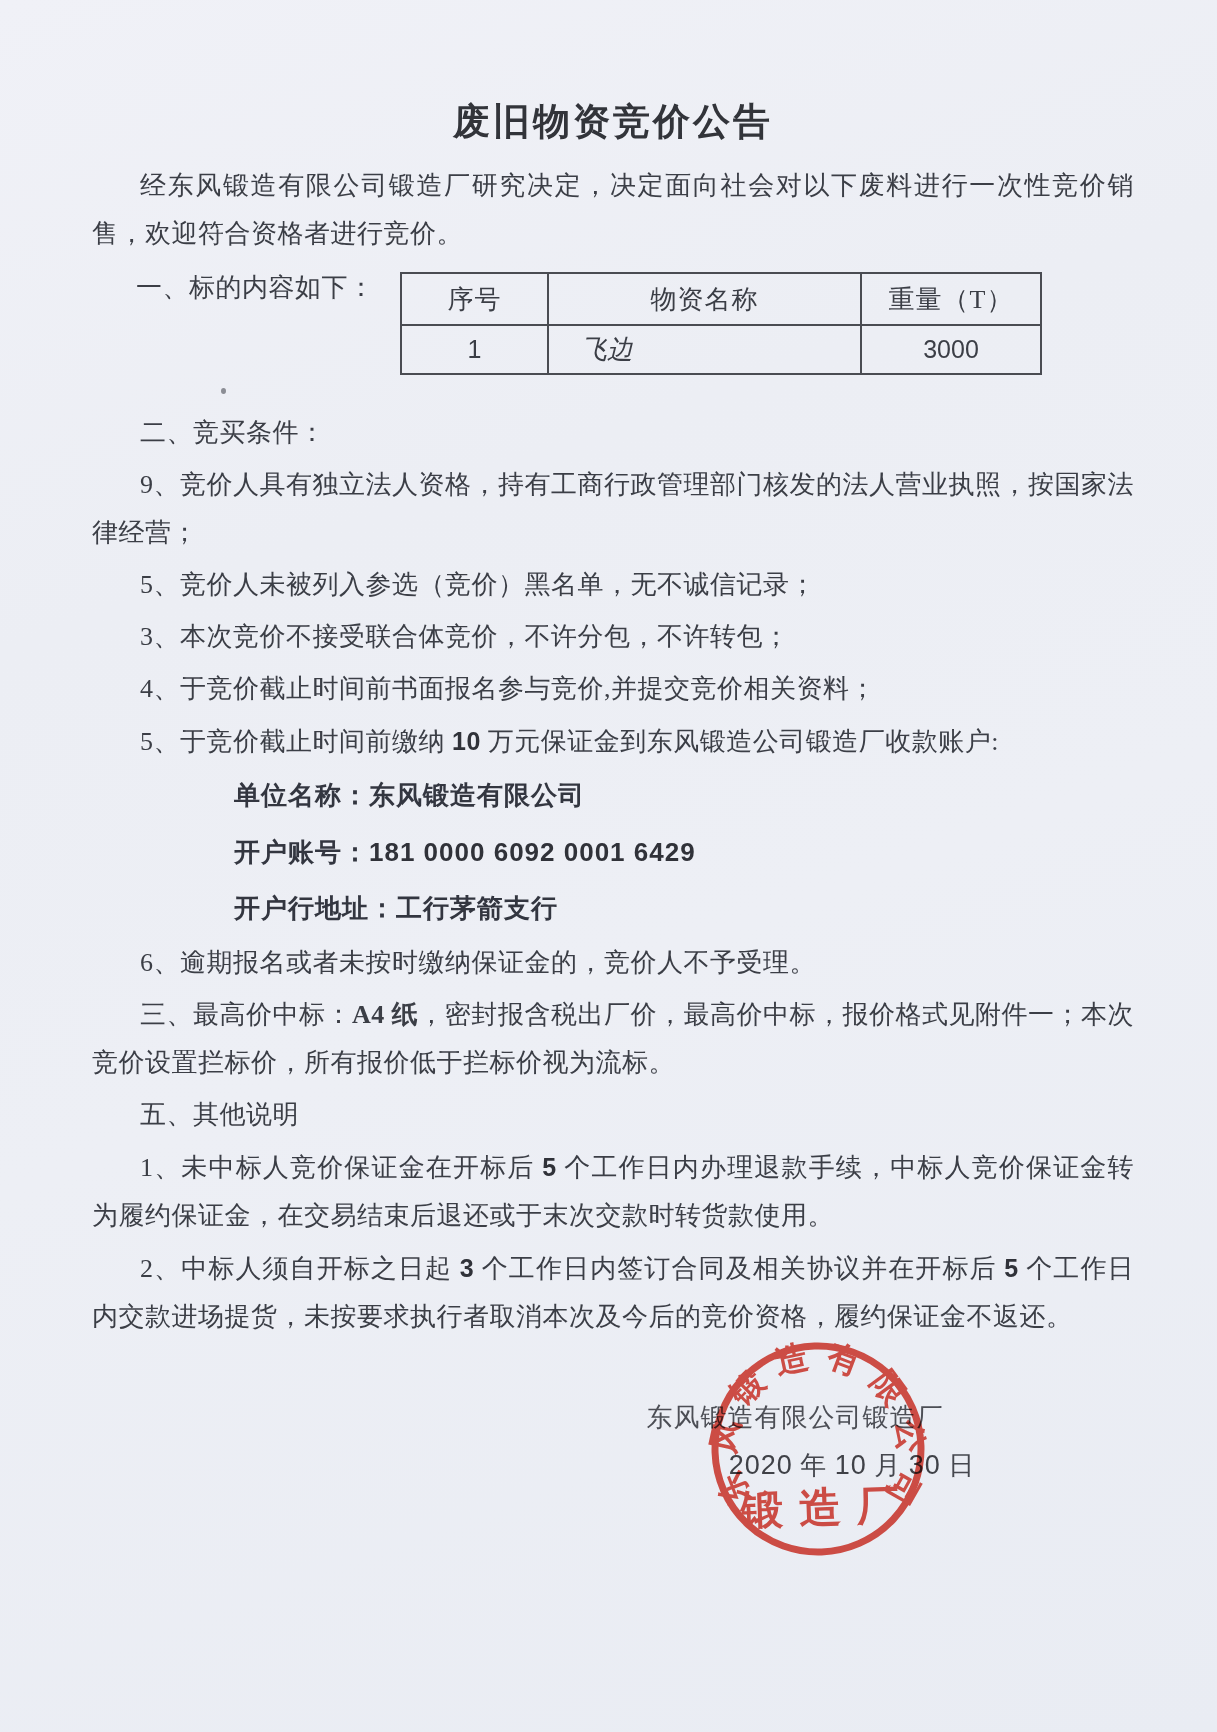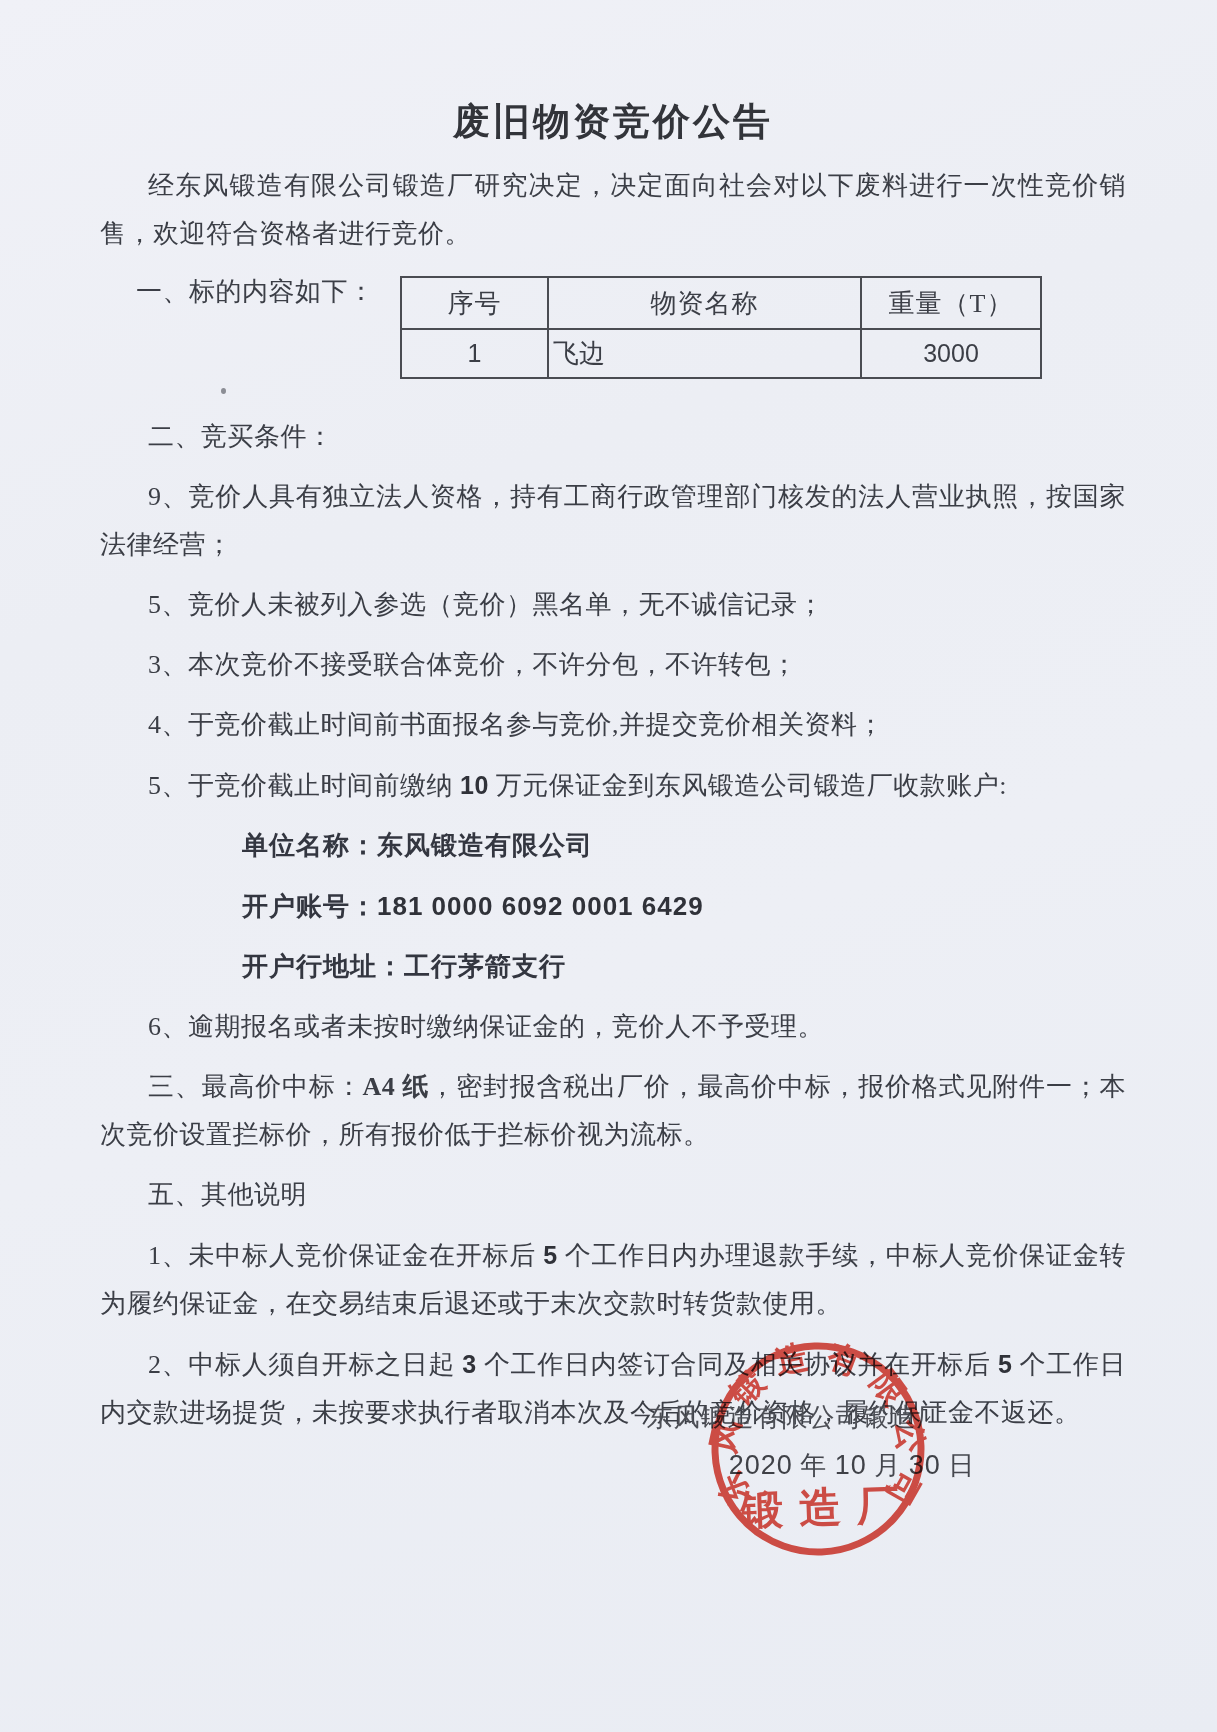--- a/index.html
+++ b/index.html
@@ -12,33 +12,33 @@
     color:#3b3e46;
     font-family:"Liberation Serif","DejaVu Serif",serif;
     font-size:26px;
     overflow:hidden;
   }
   .content{position:absolute;left:0;top:0;right:0;padding:100px 79px 0 88px;box-sizing:border-box;}
   .title{
     margin:0;font-size:37px;font-weight:700;color:#32343a;
     text-align:center;letter-spacing:3px;line-height:44px;
   }
-  .para{margin:12px;line-height:48px;text-align:justify;letter-spacing:0.5px;}
+  .para{margin:4px;line-height:48px;text-align:justify;letter-spacing:0.5px;}
   .indent{text-indent:48px;}
   .intro{margin-top:18px;}
   .lot-row{display:flex;align-items:flex-start;margin-top:8px;}
   .lot-heading{flex:0 0 312px;line-height:44px;text-indent:48px;letter-spacing:0.5px;}
   table.lot-table{
     border-collapse:collapse;table-layout:fixed;width:640px;margin-top:6px;
     font-size:26px;color:#3b3e46;
   }
   .lot-table th,.lot-table td{border:2px solid #4a4c52;padding:0;margin-top:10px;}
   .lot-table th{height:50px;font-weight:400;text-align:center;letter-spacing:1px;}
   .lot-table td{height:47px;text-align:center;}
-  .lot-table td.mat{text-align:left;padding-left:4px;}
+  .lot-table td.mat{text-align:left;padding-left:32px;font-style:italic;}
   .sp{margin-top:34px;}
   .item{margin-top:2px;}
   .bank{margin-top:8px;text-indent:142px;font-weight:700;color:#333640;letter-spacing:1px;}
   .num{font-family:"Liberation Sans","DejaVu Sans",sans-serif;font-weight:700;font-size:25px;color:#303239;}
   .num-reg{font-family:"Liberation Sans","DejaVu Sans",sans-serif;font-weight:400;font-size:25px;}
   .acct{font-size:26px;letter-spacing:1px;}
   .contact{margin-top:2px;}
   .contact .gap{display:inline-block;width:56px;}
   .sig-company{
     position:absolute;left:560px;top:1400px;width:470px;

